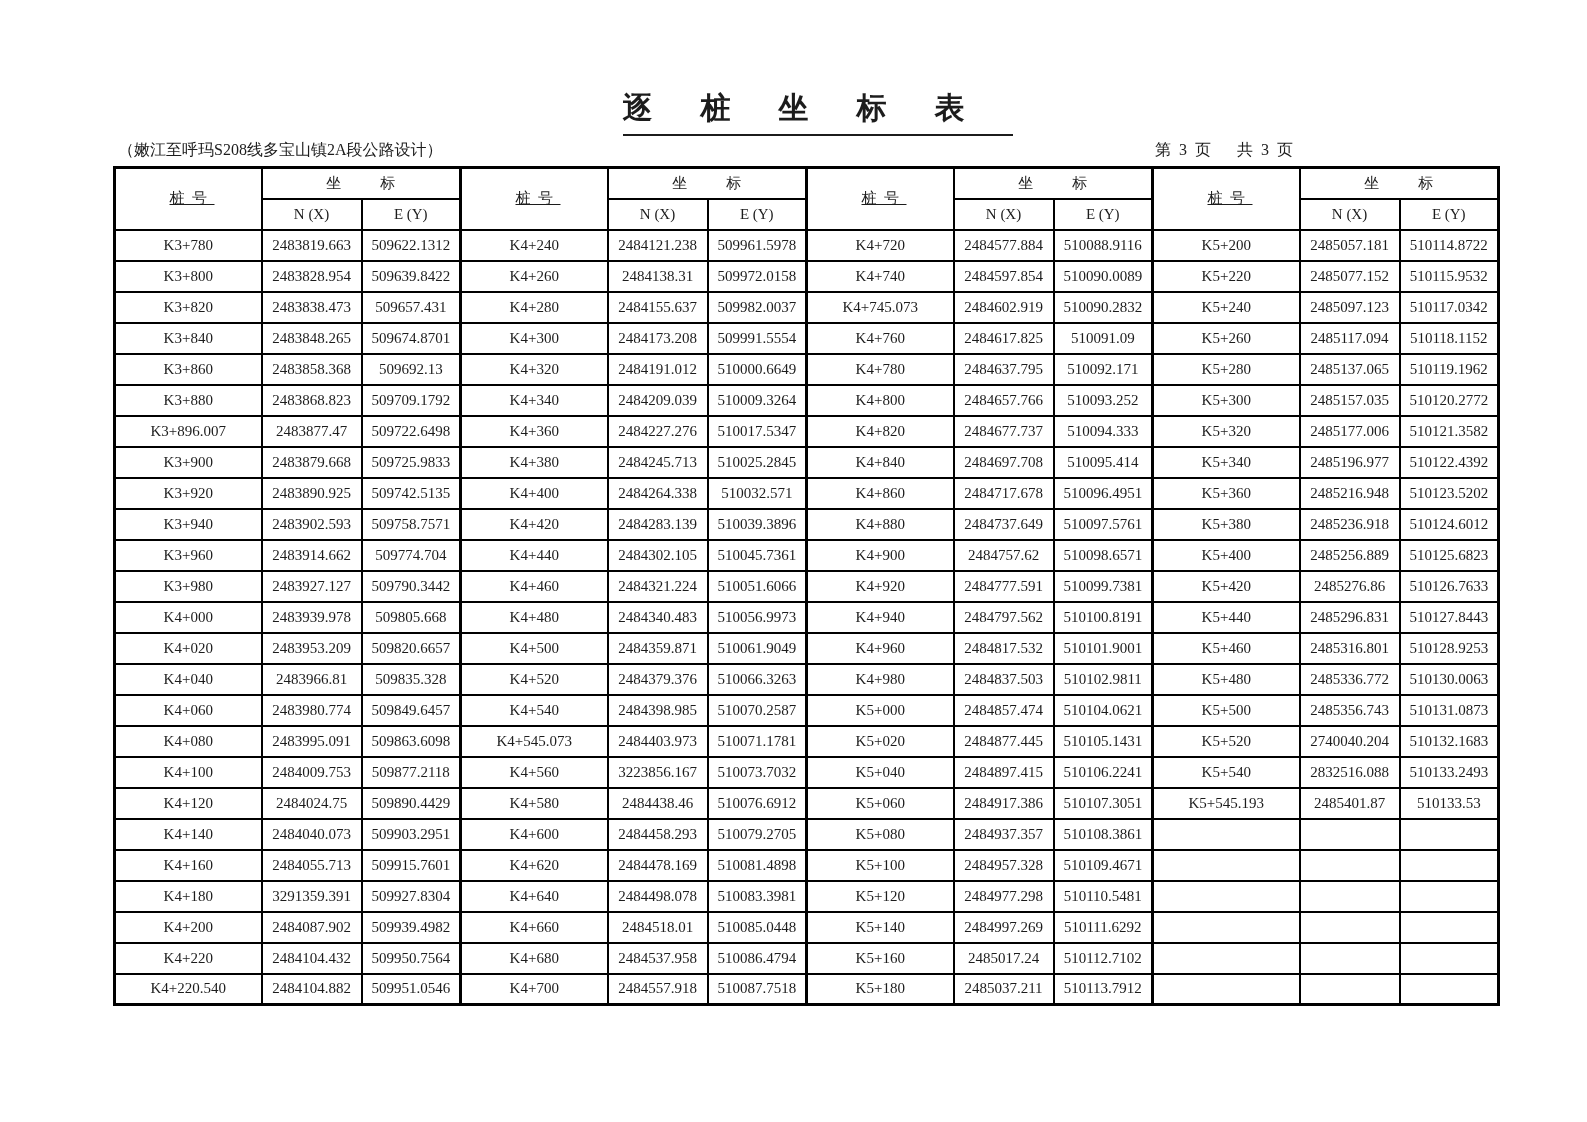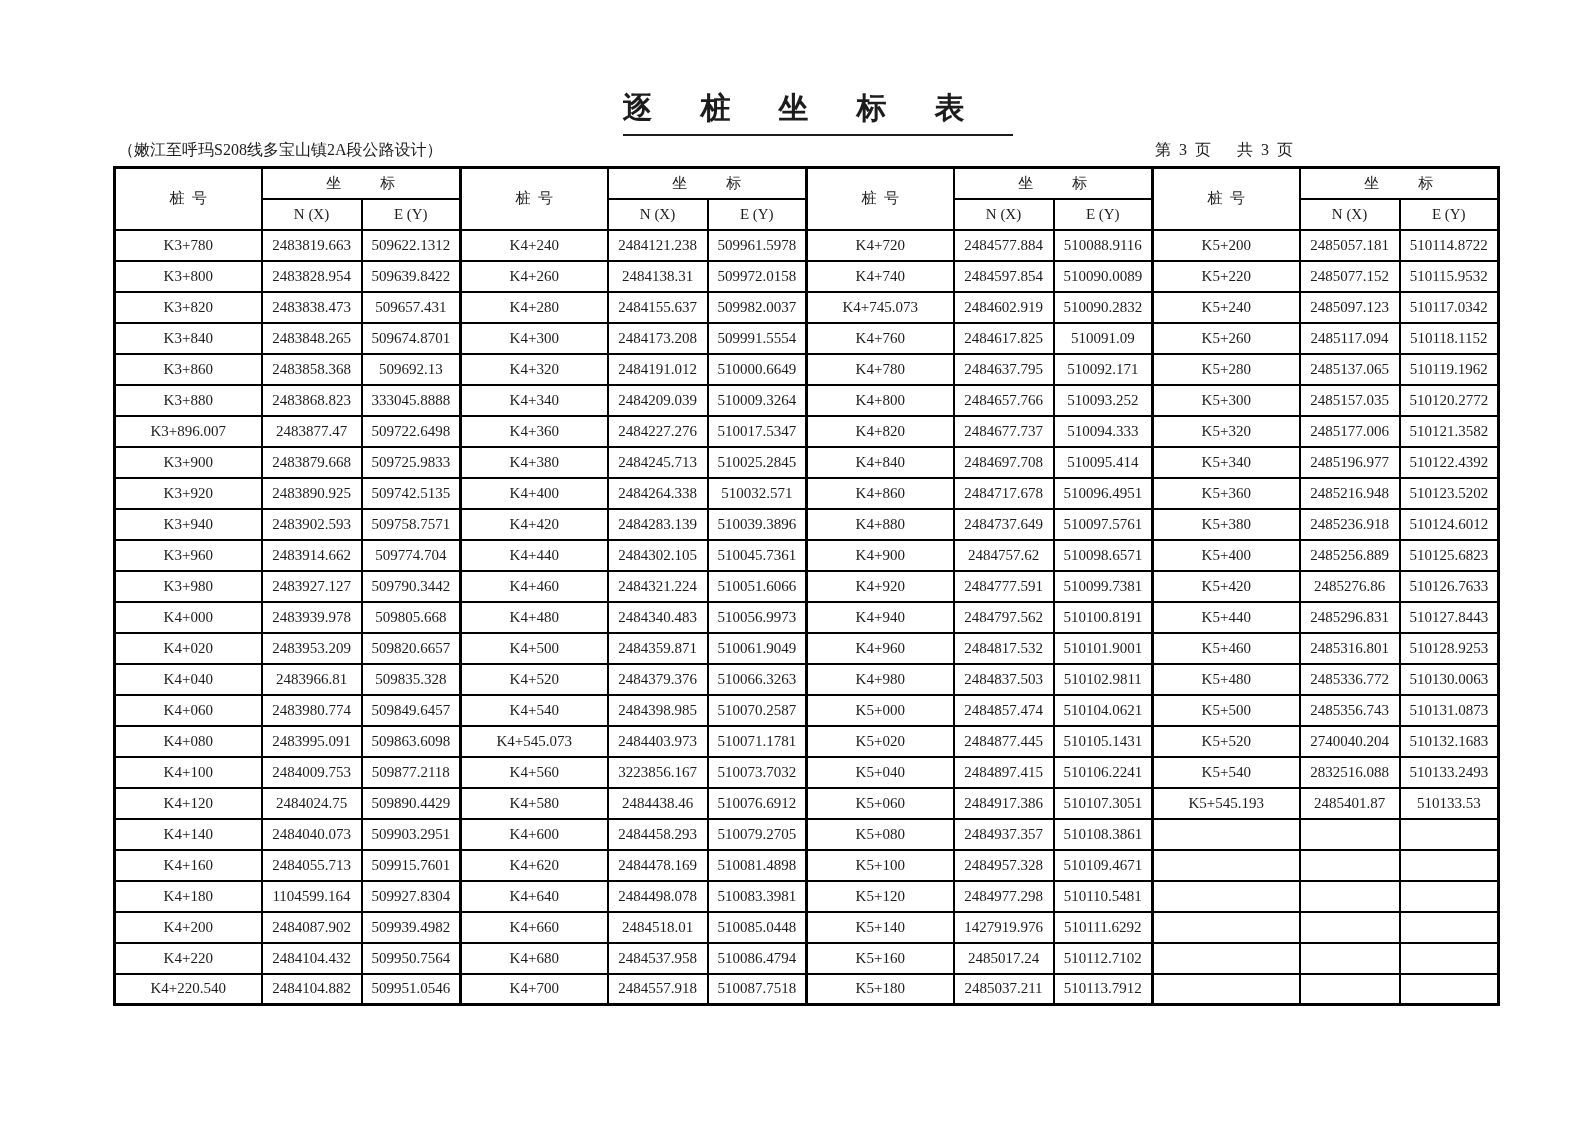--- a/index.html
+++ b/index.html
@@ -54,21 +54,21 @@
     height: 31px;
     text-align: center;
     vertical-align: middle;
     font-size: 15px;
     font-weight: normal;
     white-space: nowrap;
     overflow: hidden;
     padding: 0;
   }
   #coord-table .gs { border-left: 3px solid #000; }
-  #coord-table .th-stake { letter-spacing: 0.5em; padding-left: 0.5em; }
+  #coord-table .th-stake { letter-spacing: 0.5em; padding-left: 0.5em; text-decoration: underline; }
   #coord-table .th-coord { letter-spacing: 2.6em; padding-left: 2.6em; margin-top: 40px; }
   .footer {
     position: absolute;
     top: 1014px;
     left: 0;
     width: 100%;
     height: 30px;
     font-size: 16px;
   }
   .footer span { position: absolute; top: 0; white-space: nowrap; }
@@ -194,21 +194,21 @@
           <td class="gs">K4+780</td>
           <td>2484637.795</td>
           <td>510092.171</td>
           <td class="gs">K5+280</td>
           <td>2485137.065</td>
           <td>510119.1962</td>
         </tr>
         <tr>
           <td>K3+880</td>
           <td>2483868.823</td>
-          <td>333045.8888</td>
+          <td>509709.1792</td>
           <td class="gs">K4+340</td>
           <td>2484209.039</td>
           <td>510009.3264</td>
           <td class="gs">K4+800</td>
           <td>2484657.766</td>
           <td>510093.252</td>
           <td class="gs">K5+300</td>
           <td>2485157.035</td>
           <td>510120.2772</td>
         </tr>
@@ -417,41 +417,41 @@
           <td>510081.4898</td>
           <td class="gs">K5+100</td>
           <td>2484957.328</td>
           <td>510109.4671</td>
           <td class="gs"></td>
           <td></td>
           <td></td>
         </tr>
         <tr>
           <td>K4+180</td>
-          <td>1104599.164</td>
+          <td>3291359.391</td>
           <td>509927.8304</td>
           <td class="gs">K4+640</td>
           <td>2484498.078</td>
           <td>510083.3981</td>
           <td class="gs">K5+120</td>
           <td>2484977.298</td>
           <td>510110.5481</td>
           <td class="gs"></td>
           <td></td>
           <td></td>
         </tr>
         <tr>
           <td>K4+200</td>
           <td>2484087.902</td>
           <td>509939.4982</td>
           <td class="gs">K4+660</td>
           <td>2484518.01</td>
           <td>510085.0448</td>
           <td class="gs">K5+140</td>
-          <td>1427919.976</td>
+          <td>2484997.269</td>
           <td>510111.6292</td>
           <td class="gs"></td>
           <td></td>
           <td></td>
         </tr>
         <tr>
           <td>K4+220</td>
           <td>2484104.432</td>
           <td>509950.7564</td>
           <td class="gs">K4+680</td>

